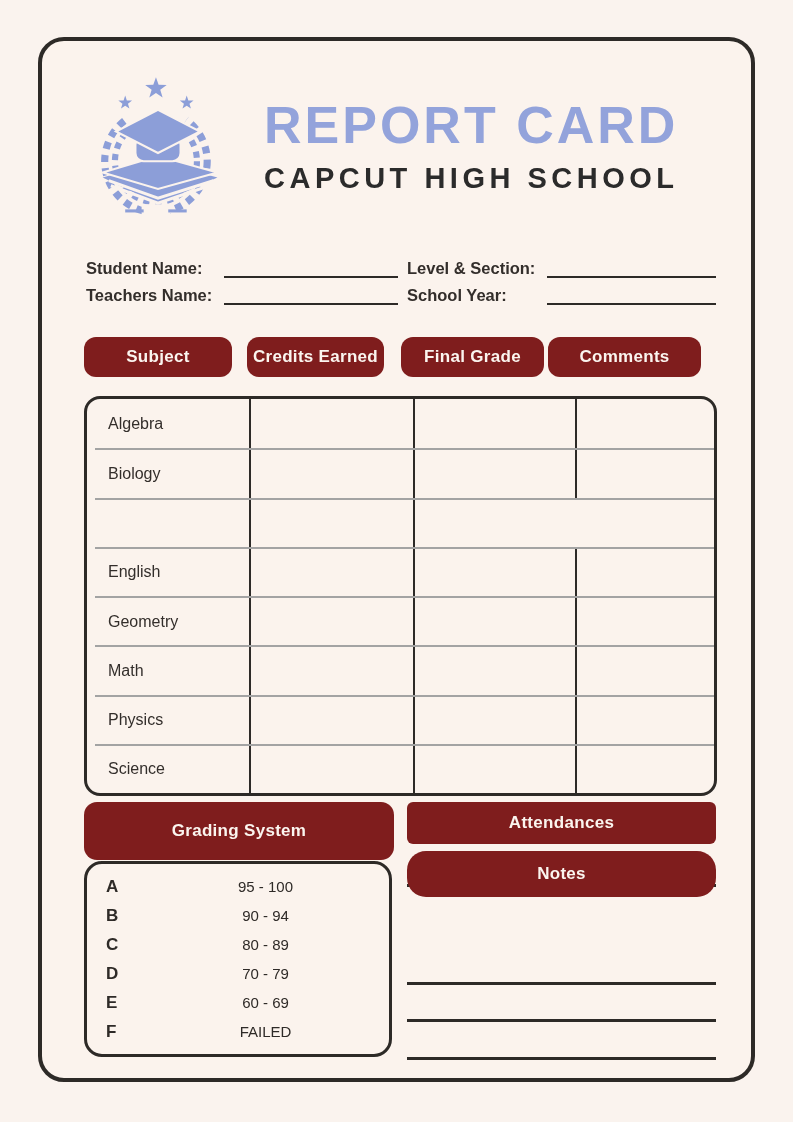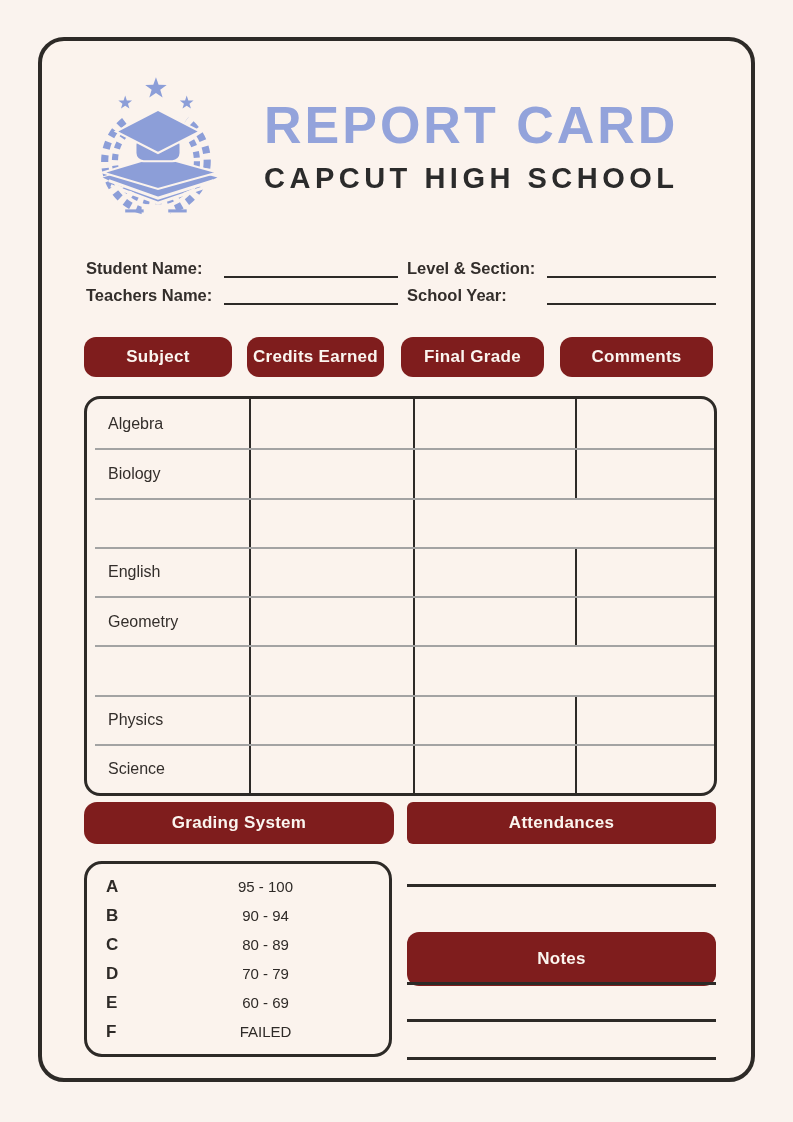--- a/index.html
+++ b/index.html
@@ -25,23 +25,23 @@
   .colrow .pill { height:40px; }
   
   .gtable { position:absolute; left:42px; top:355px; width:633px; height:400px;
             border:3px solid #2D2A27; border-radius:16px; overflow:hidden;padding-left:8px; }
   .trow { display:grid; grid-template-columns:154px 164px 162px 1fr; height:calc(100% / 8); }
   .trow + .trow { border-top:2px solid #a3a3a3; }
   .tcell { border-left:2px solid #2D2A27; }
   .tcell:first-child { border-left:none; }
   .subj { display:flex; align-items:center; padding-left:13px; font-size:16px; font-weight:500; color:#332E2B; }
   
-  .grading-btn   { position:absolute; left:42px;  top:761px; width:310px; height:42px; border-radius:13px; }
+  .grading-btn   { position:absolute; left:42px;  top:761px; width:310px; height:58px; border-radius:13px; }
   .attend-btn    { position:absolute; left:365px; top:761px; width:309px; height:42px; border-radius:6px; }
-  .notes-btn     { position:absolute; left:365px; top:891px; width:309px; height:54px; border-radius:12px; }
+  .notes-btn     { position:absolute; left:365px; top:810px; width:309px; height:46px; border-radius:19px; }
   .grading-box { position:absolute; left:42px; top:820px; width:308px; height:196px;
                  border:3px solid #2D2A27; border-radius:18px;
                  display:flex; flex-direction:column; justify-content:space-around; padding:8px 14px 8px 19px; }
   .grow { display:grid; grid-template-columns:50px 1fr; align-items:center; }
   .gletter { font-size:17px; font-weight:700; color:#2E2A27; }
   .grange  { font-size:15px; font-weight:500; color:#2E2A27; text-align:center; }
   .bline { position:absolute; left:365px; width:309px; height:0; border-top:3px solid #2D2A27; }
 </style>
 </head>
 <body>
@@ -90,21 +90,21 @@
     <div class="fline"></div>
     <div></div>
     <div class="flabel">School Year:</div>
     <div class="fline"></div>
   </div>
 
   <div class="colrow">
     <div class="pill" style="width:148px;">Subject</div>
     <div class="pill" style="width:137px; margin-left:15px;">Credits Earned</div>
     <div class="pill" style="width:143px; margin-left:17px;">Final Grade</div>
-    <div class="pill" style="width:153px; margin-left:16px;">Comments</div>
+    <div class="pill" style="width:153px; margin-left:4px;">Comments</div>
   </div>
 
   <div class="gtable">
     <div class="trow">
       <div class="tcell subj">Algebra</div>
       <div class="tcell"></div>
       <div class="tcell"></div>
       <div class="tcell"></div>
     </div>
     <div class="trow">
@@ -124,20 +124,21 @@
       <div class="tcell"></div>
       <div class="tcell"></div>
     </div>
     <div class="trow">
       <div class="tcell subj">Geometry</div>
       <div class="tcell"></div>
       <div class="tcell"></div>
       <div class="tcell"></div>
     </div>
     <div class="trow">
+      <div class="tcell subj">Math</div>
       <div class="tcell"></div>
       <div class="tcell"></div>
       <div class="tcell"></div>
     </div>
     <div class="trow">
       <div class="tcell subj">Physics</div>
       <div class="tcell"></div>
       <div class="tcell"></div>
       <div class="tcell"></div>
     </div>

